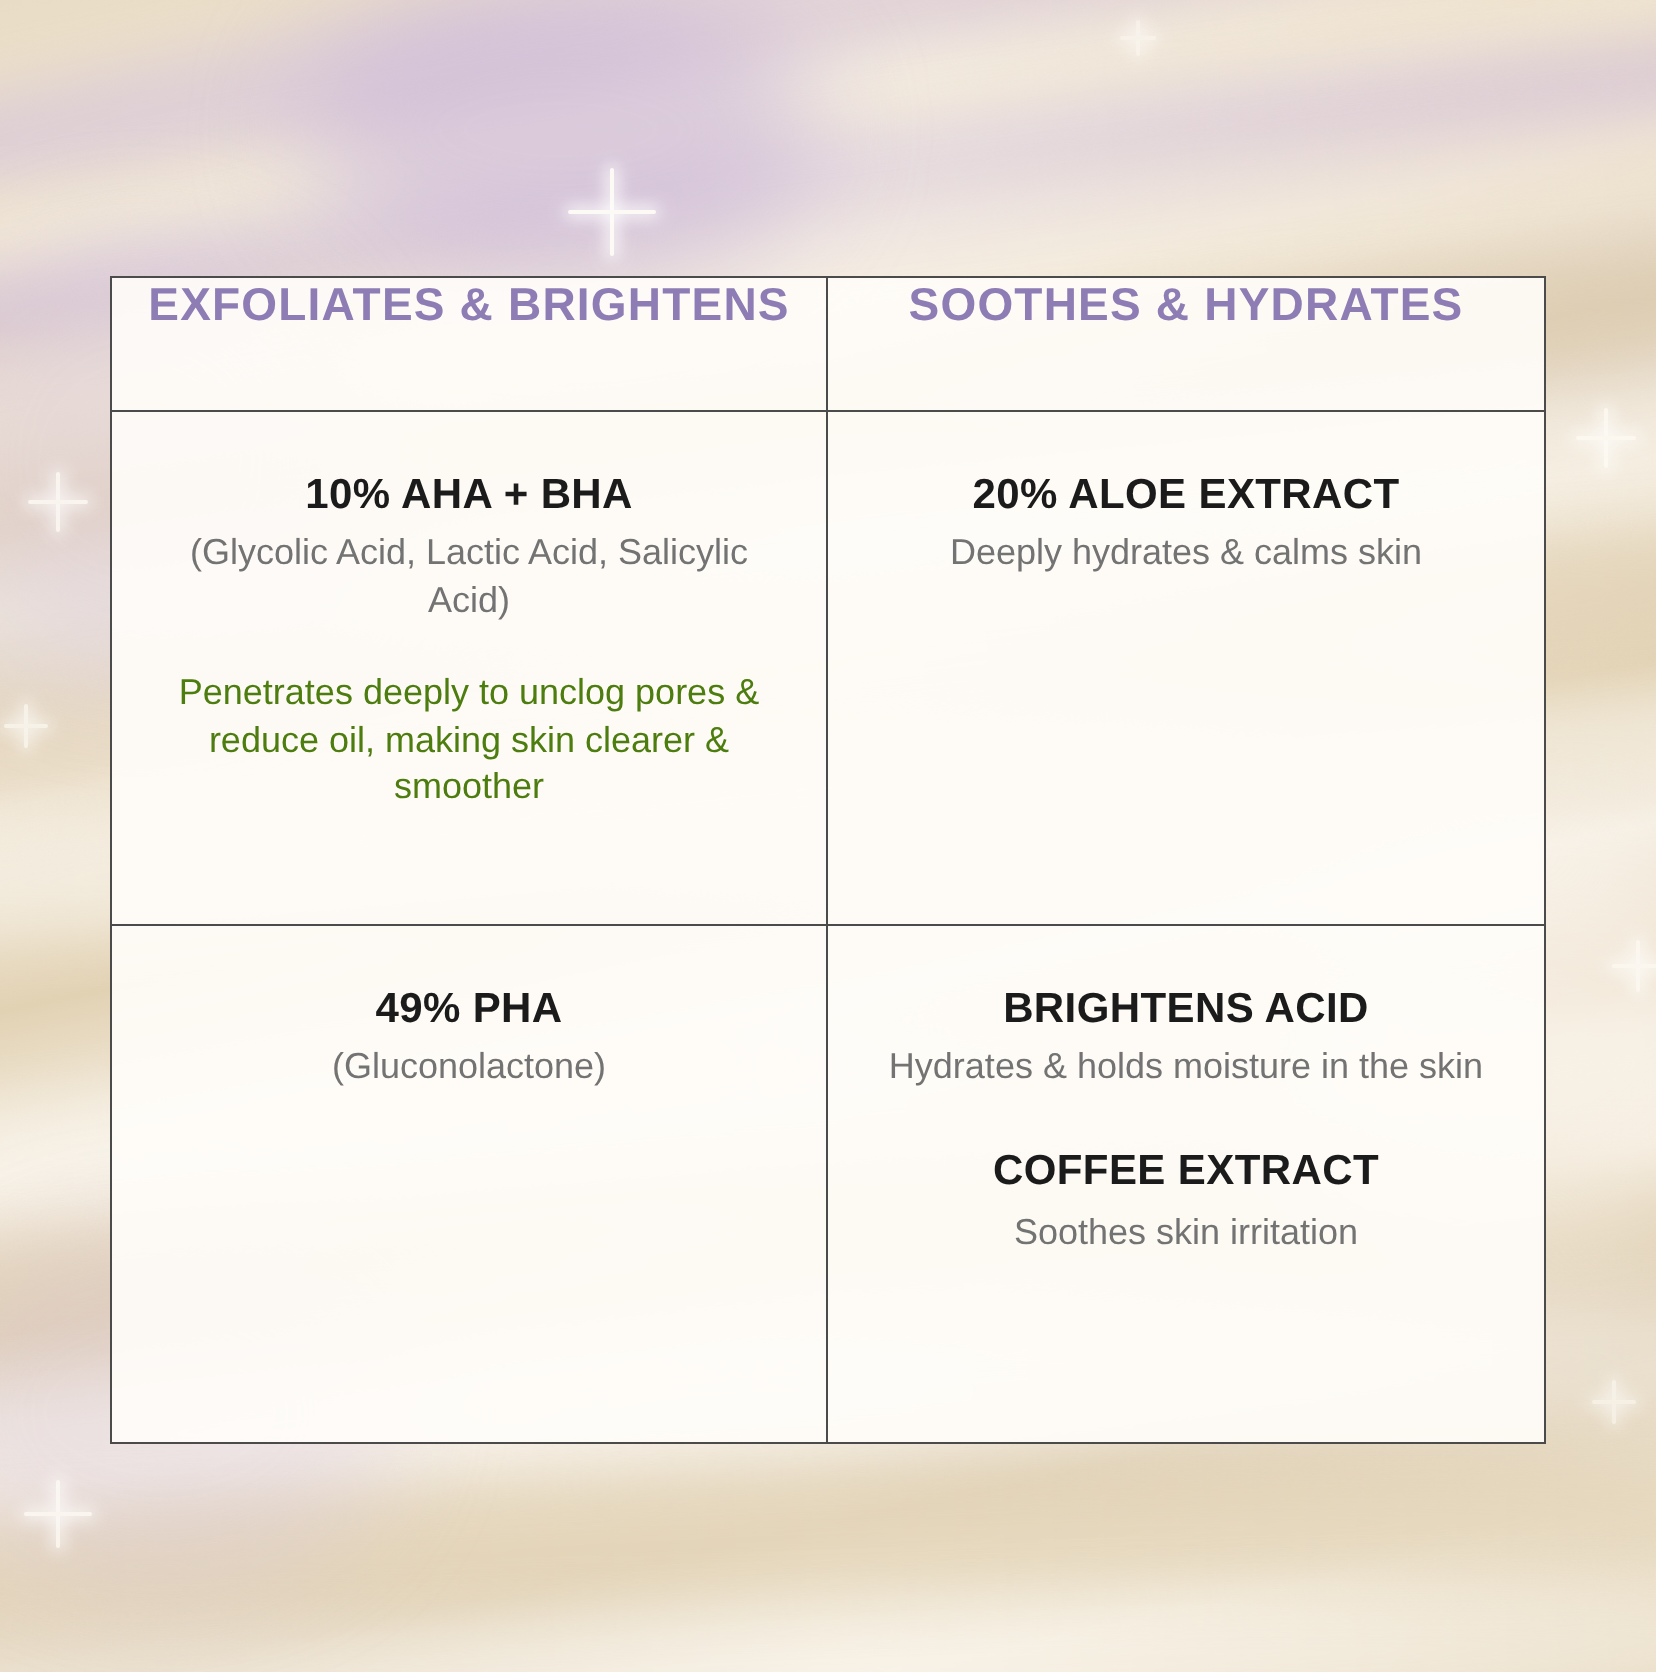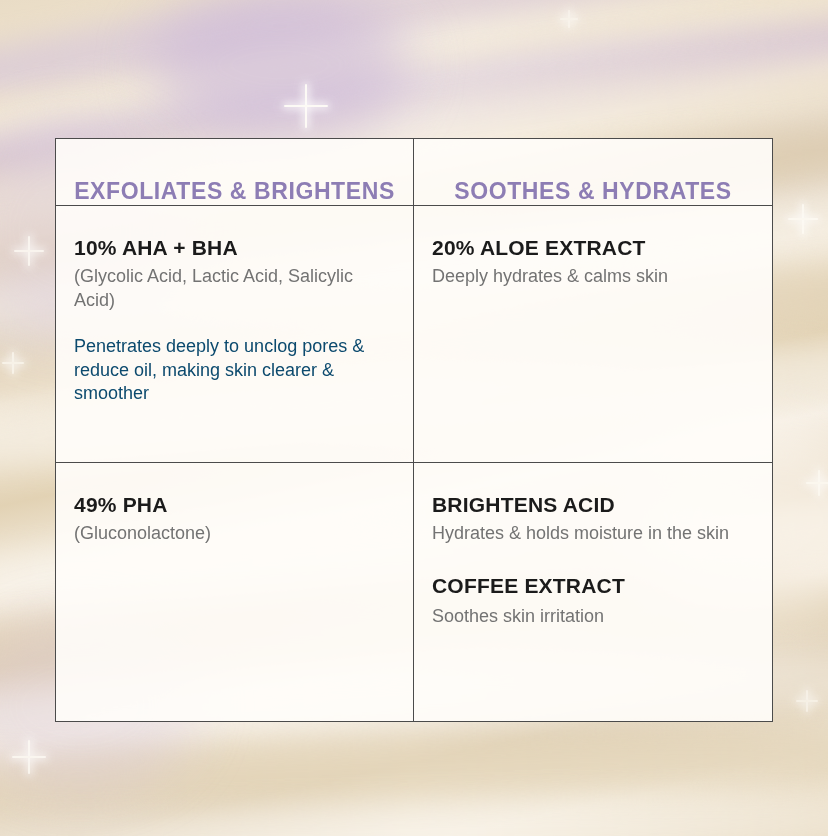--- a/index.html
+++ b/index.html
@@ -121,52 +121,52 @@
     flex: 1 1 50%;
     box-sizing: border-box;
     display: flex;
     flex-direction: column;
     align-items: center;
     padding: 0 18px;
   }
   .cell.left { border-right: 1px solid #4b4b4b; }
 
   .row.head .cell {
-    justify-content: flex-end;
+    justify-content: flex-start;
   }
   .col-title {
     color: #8d7db4;
     font-weight: bold;
     font-size: 23px;
     letter-spacing: .6px;
     text-align: center;
     white-space: nowrap;
   }
 
   .row.r1 .cell, .row.r2 .cell { padding-top: 28px; }
 
-  .block { width: 100%; text-align: left; }
+  .block { width: 100%; text-align: center; }
   .block + .block { margin-top: 26px; }
 
   .ing-name {
     font-weight: bold;
     font-size: 21px;
     color: #1b1b1b;
     letter-spacing: .2px;
     line-height: 1.3;
   }
   .ing-sub {
     font-size: 18px;
     color: #737373;
     line-height: 1.32;
     margin-top: 4px;
   }
   .ing-desc {
     font-size: 18px;
-    color: #0c4a6e;
+    color: #4d7c0f;
     line-height: 1.32;
     margin-top: 22px;
   }
   .ing-sub.tight { margin-top: 6px; }
 </style>
 </head>
 <body>
 
 <div class="bg">
   <div class="band b1"></div>

